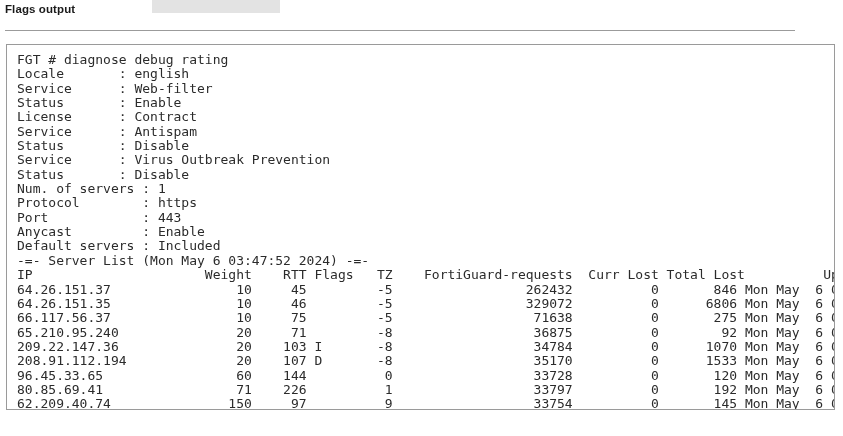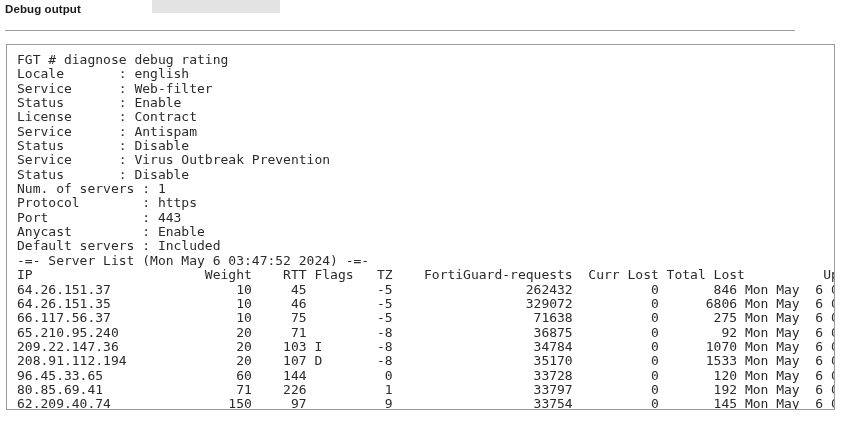--- a/index.html
+++ b/index.html
@@ -76,21 +76,21 @@
     background: #ffffff;
   }
 </style>
 </head>
 <body>
 
 <div class="page">
 
   <div class="top-grey-block"></div>
 
-  <div class="section-title">Debug output</div>
+  <div class="section-title">Flags output</div>
 
   <div class="hrule"></div>
 
   <div class="console">
     <div class="console-inner">
       <pre class="mono">FGT # diagnose debug rating
 Locale       : english
 Service      : Web-filter
 Status       : Enable
 License      : Contract

